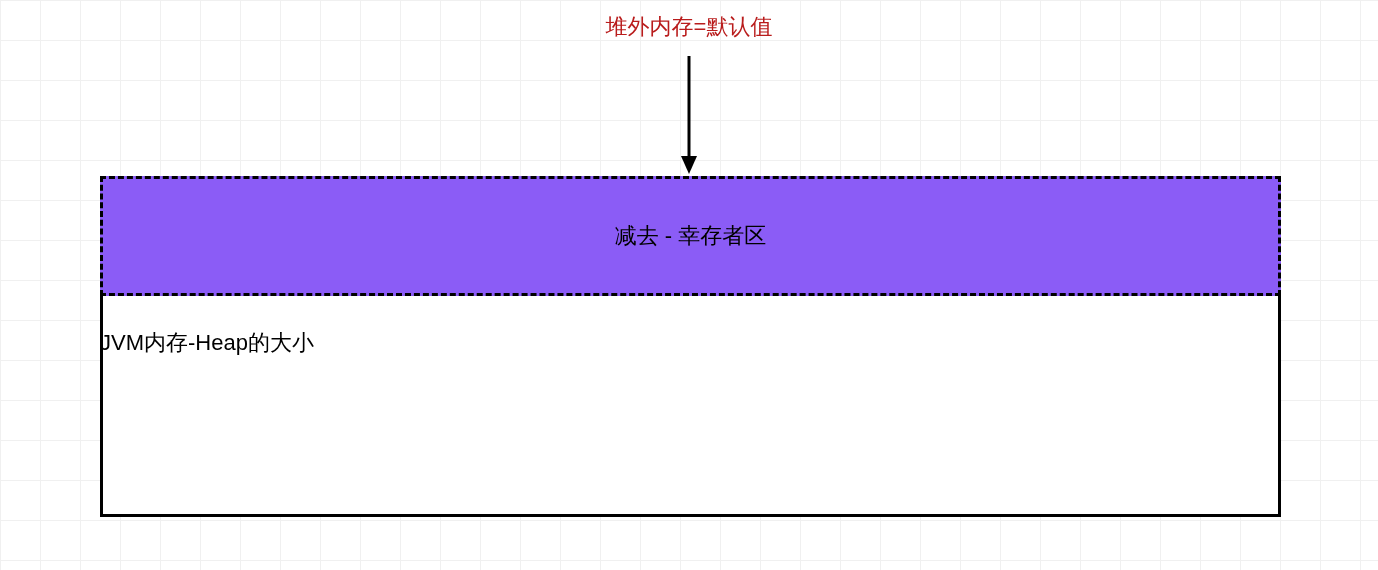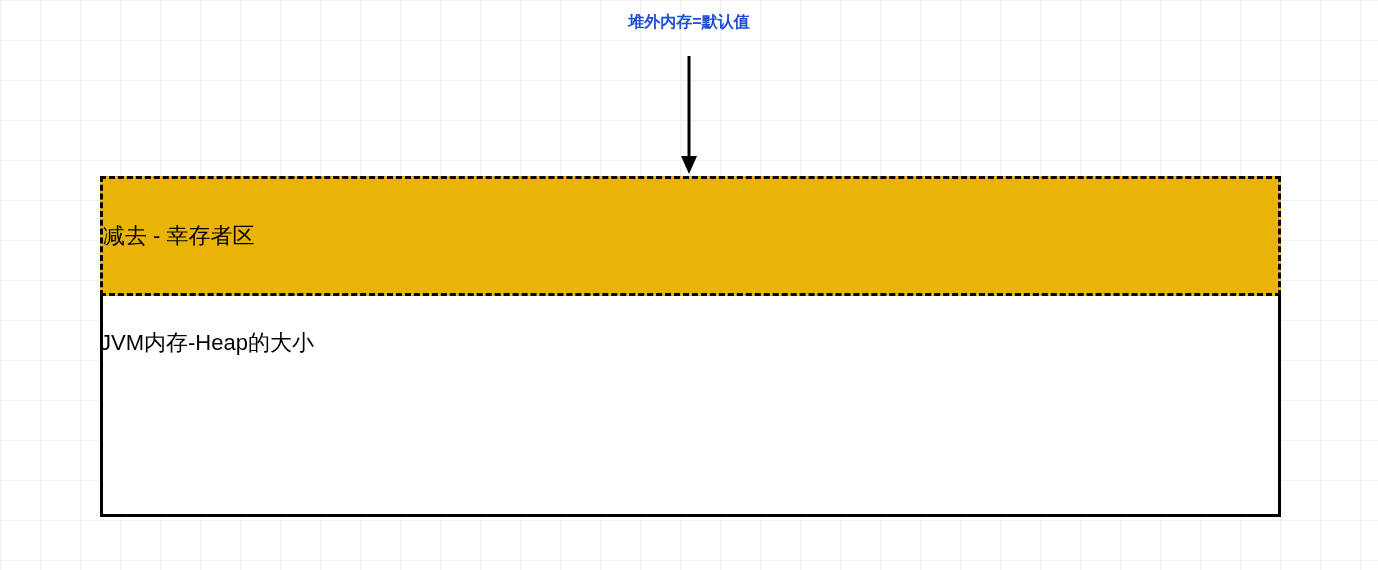--- a/index.html
+++ b/index.html
@@ -21,23 +21,23 @@
     }
     .content {
       position: relative;
       z-index: 1;
     }
     .title-text {
       position: absolute;
       left: 50%;
       top: 12px;
       transform: translateX(-50%);
-      font-size: 16px;
-      color: #1d4ed8;
-      font-weight: 700;
+      font-size: 22px;
+      color: #b91c1c;
+      font-weight: 400;
       white-space: nowrap;
     }
     .arrow {
       position: absolute;
       left: 50%;
       top: 56px;
       transform: translateX(-50%);
       z-index: 2;
     }
     .outer-box {
@@ -49,24 +49,24 @@
       border: 3px solid #000;
       background: #fff;
     }
     .dashed-box {
       position: absolute;
       left: 100px;
       top: 176px;
       width: 1181px;
       height: 120px;
       border: 3px dashed #000;
-      background: #eab308;
+      background: #8b5cf6;
       display: flex;
       align-items: center;
-      justify-content: flex-start;
+      justify-content: center;
       z-index: 3;
     }
     .dashed-text {
       font-size: 22px;
       color: #000;
       font-weight: 500;
     }
     .main-text {
       position: absolute;
       left: 100px;

